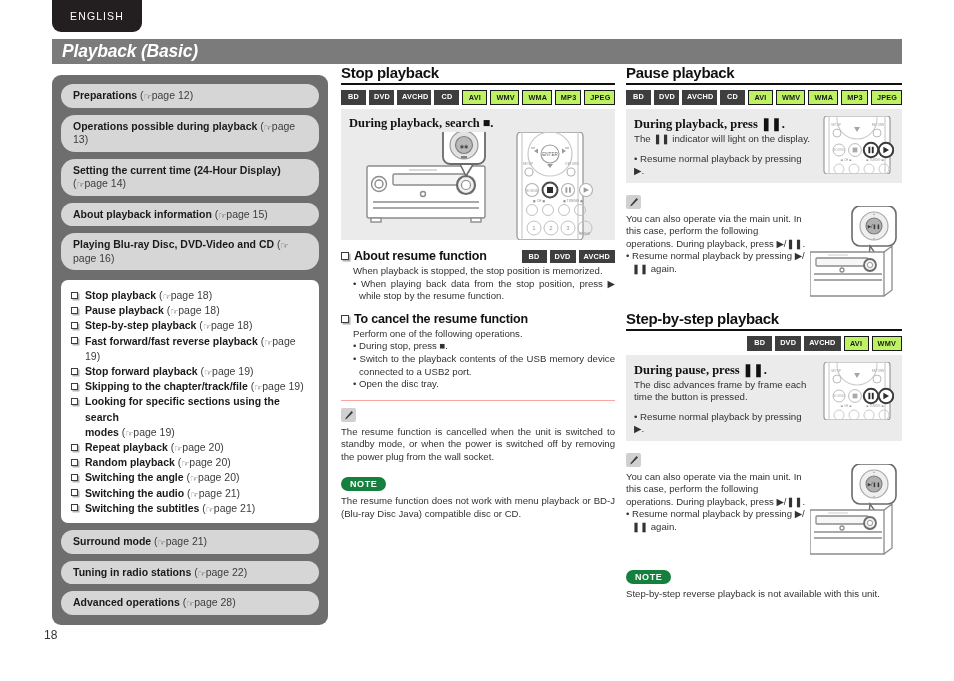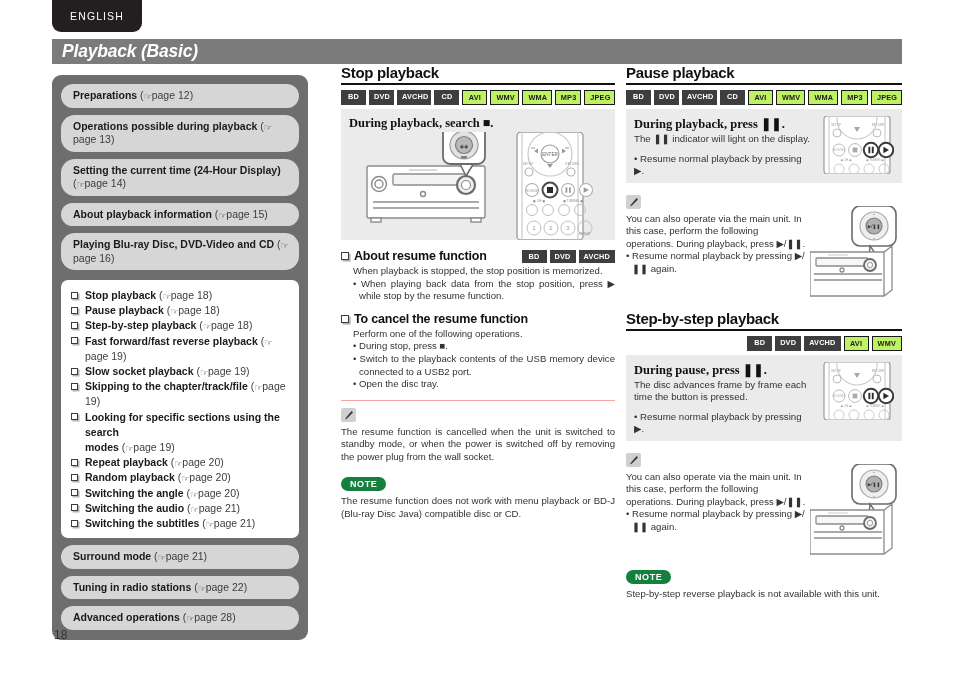--- a/index.html
+++ b/index.html
@@ -44,21 +44,21 @@
     font-weight: bold;
     padding-left: 10px;
     letter-spacing: -0.2px;
     font-style: italic;
   }
 
   
   .col-left {
     position: absolute;
     left: 52px; top: 75px;
-    width: 256px;
+    width: 276px;
   }
   .col-mid {
     position: absolute;
     left: 341px; top: 64px;
     width: 274px;
   }
   .col-right {
     position: absolute;
     left: 626px; top: 64px;
     width: 276px;
@@ -234,21 +234,21 @@
     margin-bottom: 3px;
   }
   .rule-top { border-top: 1px solid #fca5a5; margin-top: 9px; padding-top: 6px; }
 
   
   .illus { display: block; }
 
   
   .page-num {
     position: absolute;
-    left: 54px; top: 628px;
+    left: 44px; top: 628px;
     font-size: 12px;
     color: #333333;
   }
 </style>
 </head>
 <body>
 
 <div class="lang-tab">
   <span>ENGLISH</span>
 </div>
@@ -289,21 +289,21 @@
       <div class="nav-sub-item">
         <span class="box"></span><span>Pause playback</span><span class="ref"> (<span class="hand">☞</span><span>page 18</span>)</span>
       </div>
       <div class="nav-sub-item">
         <span class="box"></span><span>Step-by-step playback</span><span class="ref"> (<span class="hand">☞</span><span>page 18</span>)</span>
       </div>
       <div class="nav-sub-item">
         <span class="box"></span><span>Fast forward/fast reverse playback</span><span class="ref"> (<span class="hand">☞</span><span>page 19</span>)</span>
       </div>
       <div class="nav-sub-item">
-        <span class="box"></span><span>Slow socket playback</span><span class="ref"> (<span class="hand">☞</span><span>page 19</span>)</span>
+        <span class="box"></span><span>Stop forward playback</span><span class="ref"> (<span class="hand">☞</span><span>page 19</span>)</span>
       </div>
       <div class="nav-sub-item">
         <span class="box"></span><span>Skipping to the chapter/track/file</span><span class="ref"> (<span class="hand">☞</span><span>page 19</span>)</span>
       </div>
       <div class="nav-sub-item">
         <span class="box"></span><span>Looking for specific sections using the search</span><br>
         <span>modes</span><span class="ref"> (<span class="hand">☞</span><span>page 19</span>)</span>
       </div>
       <div class="nav-sub-item">
         <span class="box"></span><span>Repeat playback</span><span class="ref"> (<span class="hand">☞</span><span>page 20</span>)</span>

